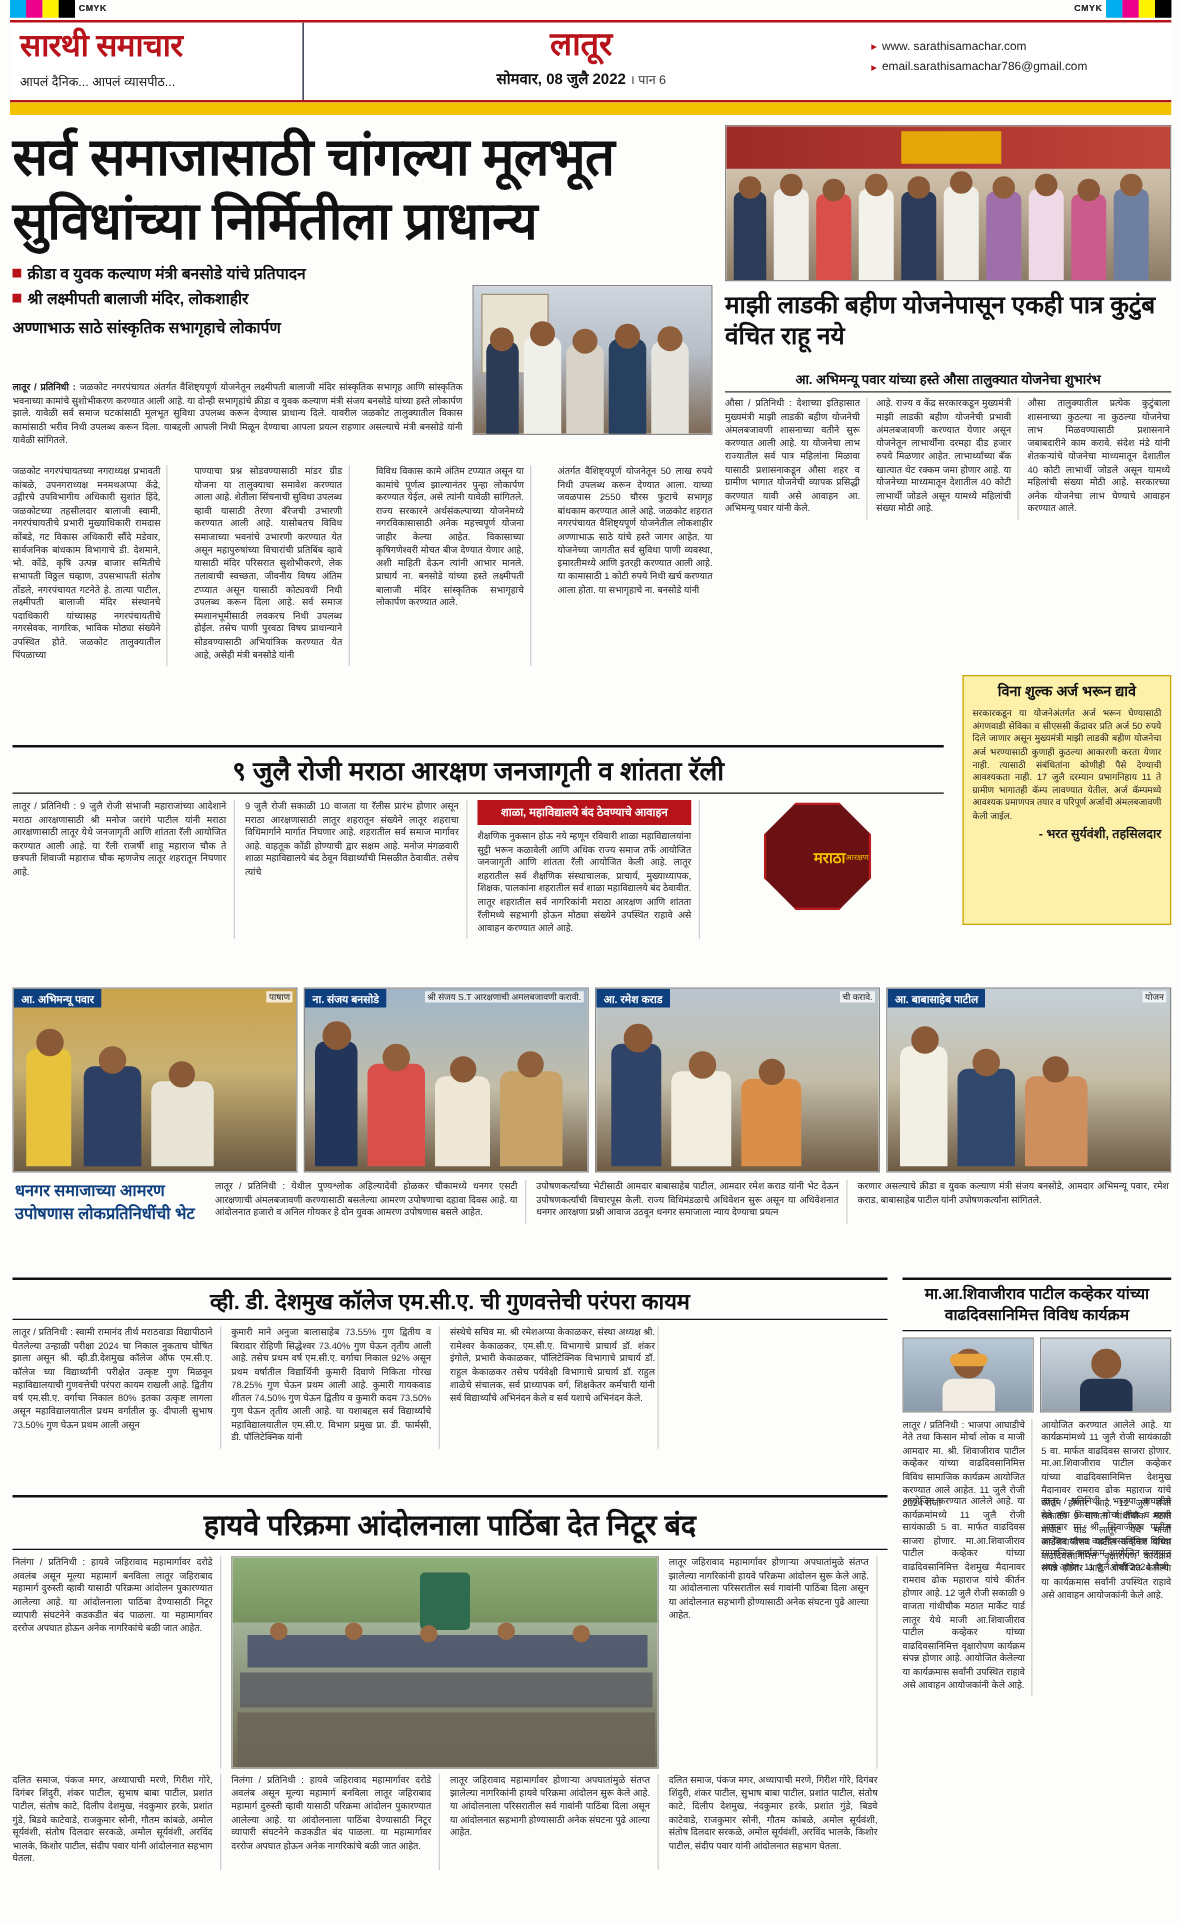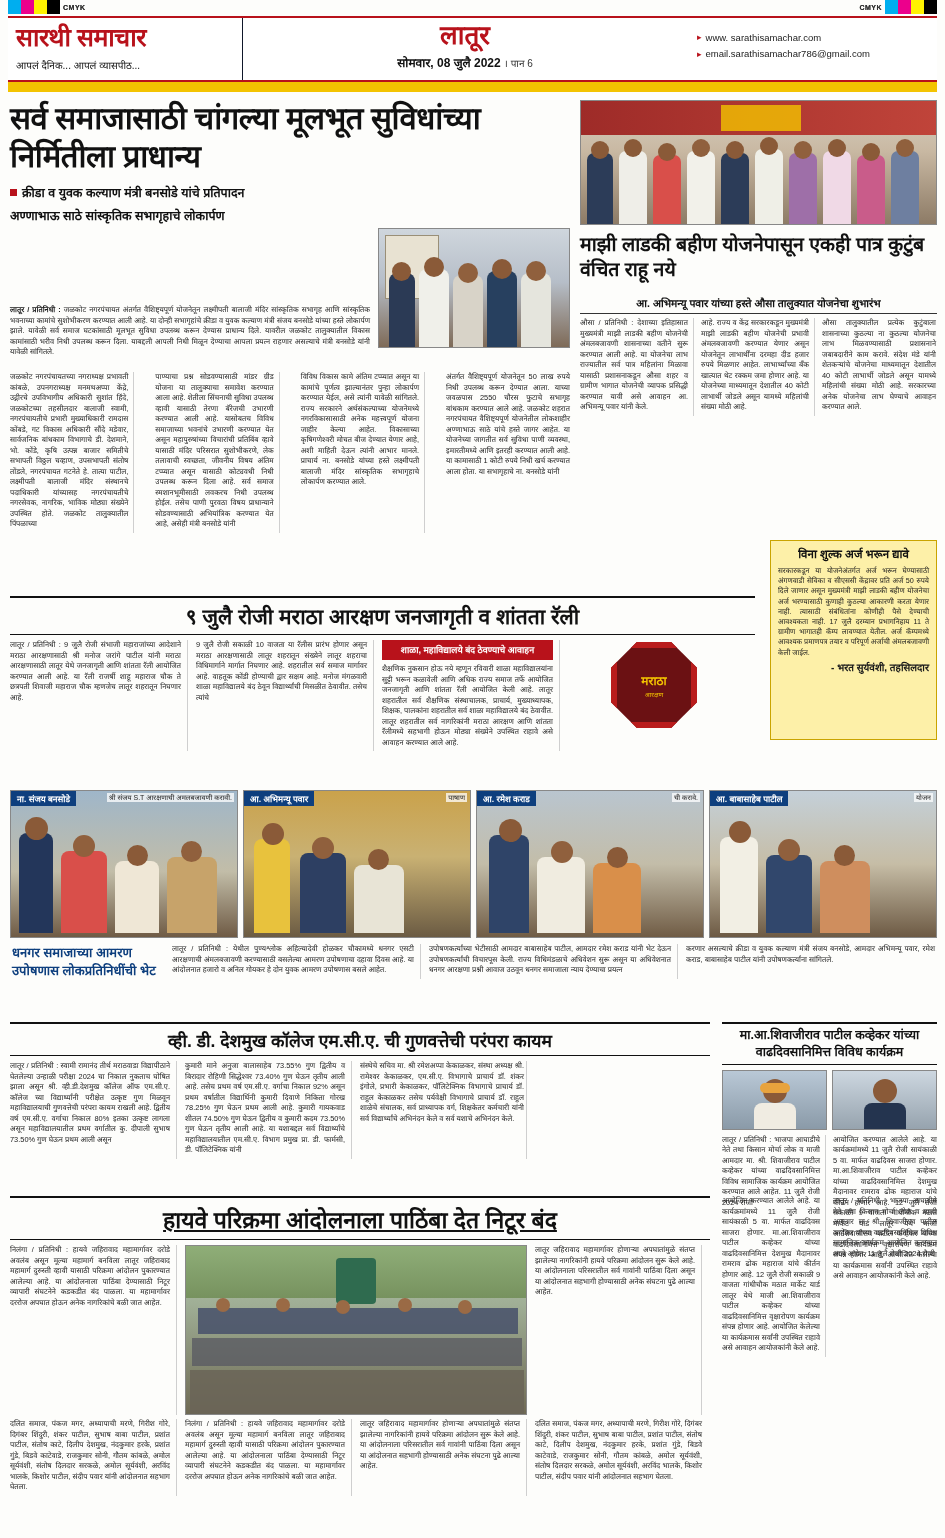--- a/index.html
+++ b/index.html
@@ -55,21 +55,21 @@
   p { margin:0 0 3px 0; }
   .just { text-align:justify; font-size:7.4px; line-height:1.42; color:#1a1a1a; }
   .just b { font-weight:bold; }
   .col-rule { border-right:1px solid #cfcfcf; }
 
   
   .lead {
     position:absolute; top:100px; left:10px; width:560px;
   }
   .lead h1 {
-    margin:0; font-size:31px; line-height:1.22; font-weight:bold; color:#111;
+    margin:0; font-size:42px; line-height:1.22; font-weight:bold; color:#111;
     letter-spacing:-.5px;
   }
   .lead .bullets { margin-top:8px; font-size:12.5px; font-weight:bold; color:#111; line-height:1.55;}
   .lead .bullets div { display:flex; gap:5px; align-items:flex-start;}
   .bsq { width:7px; height:7px; background:#b8121b; margin-top:5px; flex:0 0 auto;}
   .lead .subline { font-size:12.5px; font-weight:bold; margin-top:4px; }
 
   .lead-body { position:absolute; top:305px; left:10px; width:360px; }
   .lead-photo {
     position:absolute; top:228px; left:378px; width:192px; height:120px;
@@ -116,22 +116,22 @@
   }
   .band2 .under { border-bottom:1px solid #111; margin-top:4px; }
   .band2-cols { display:flex; gap:8px; margin-top:5px; }
   .band2-cols .c { width:178px; }
   .maratha-badge {
     width:92px; height:88px; margin:2px auto 4px auto; position:relative;
   }
   .octo {
     width:86px;height:86px;background:#6b1113;
     clip-path: polygon(30% 0,70% 0,100% 30%,100% 70%,70% 100%,30% 100%,0 70%,0 30%);
-    display:flex;align-items:center;justify-content:center;flex-direction:column;color:#f3c300;
-    border:6px solid #b91c1c;
+    display:flex;align-items:center;justify-content:flex-end;color:#f3c300;
+    border:2px solid #b91c1c;
   }
   .octo .t1{font-size:12px;font-weight:bold;color:#f3c300;}
   .octo .t2{font-size:6.5px;color:#f3c300;margin-top:1px;}
   .redbar {
     background:#b8121b;color:#fff;font-size:9px;font-weight:bold;text-align:center;
     padding:4px 2px;line-height:1.35;
   }
 
   
   .strip { position:absolute; top:790px; left:10px; width:927px; height:148px; display:flex; gap:5px; }
@@ -167,21 +167,21 @@
   .bday h3 { margin:3px 0 0 0; font-size:12.5px; font-weight:bold; text-align:center; line-height:1.35;}
   .bday .under { border-bottom:1px solid #111; margin-top:3px;}
   .bday-photos { display:flex; gap:5px; margin:5px 0; }
   .bday-photos .ph { flex:1; height:60px; border:1px solid #888; overflow:hidden;}
   .bday-cols { display:flex; gap:7px; }
   .bday-cols .c { width:104px; }
 
   
   .bstory { position:absolute; top:1196px; left:10px; width:700px; }
   .bstory .top-rule { border-top:2px solid #111;}
-  .bstory h2 { margin:5px 0 0 0; font-size:23px; font-weight:bold; text-align:center;text-decoration:underline; }
+  .bstory h2 { margin:5px 0 0 0; font-size:23px; font-weight:bold; text-align:center; }
   .bstory .under { border-bottom:1px solid #111; margin-top:4px;}
   .bstory-wrap { display:flex; gap:8px; margin-top:5px; }
   .bstory .c { width:167px; }
   .bstory-photo { width:342px; height:170px; border:1px solid #888; overflow:hidden; }
 
   
   .ph-fill { position:absolute; inset:0; }
 </style>
 </head>
 <body>
@@ -233,20 +233,24 @@
     </div>
   </div>
   <div class="yellow-band"></div>
 
   <div class="lead">
     <h1>सर्व समाजासाठी चांगल्या मूलभूत सुविधांच्या निर्मितीला प्राधान्य</h1>
     <div class="bullets">
       <div>
         <span class="bsq"></span>
         <span>क्रीडा व युवक कल्याण मंत्री बनसोडे यांचे प्रतिपादन</span>
+      </div>
+      <div>
+        <span class="bsq"></span>
+        <span>श्री लक्ष्मीपती बालाजी मंदिर, लोकशाहीर</span>
       </div>
       <div class="subline">अण्णाभाऊ साठे सांस्कृतिक सभागृहाचे लोकार्पण</div>
     </div>
   </div>
 
   <div class="lead-photo">
     <div class="ph-fill" style="background:linear-gradient(180deg,#cfd6dd 0%,#b6bec8 45%,#7e6a57 100%)"></div>
     <div style="position:absolute;left:6px;top:6px;width:54px;height:64px;background:#e8e2d2;border:1px solid #9a8f77"></div>
     <div style="position:absolute;left:10px;top:44px;width:26px;height:76px;background:#2b3a55;border-radius:8px 8px 0 0"></div>
     <div style="position:absolute;left:13px;top:33px;width:19px;height:19px;border-radius:50%;background:#8a5a38"></div>
@@ -351,42 +355,42 @@
             <div class="t2">आरक्षण</div>
           </div>
         </div>
         <p class="just">&nbsp;</p>
       </div>
     </div>
   </div>
 
   <div class="strip">
     <div class="cell">
+      <div class="ph-fill" style="background:linear-gradient(180deg,#caa24b 0%,#c9b173 45%,#6b5b43 100%)"></div>
+      <div style="position:absolute;left:10px;top:48px;width:36px;height:94px;background:#e8c23d;border-radius:8px 8px 0 0"></div>
+      <div style="position:absolute;left:18px;top:32px;width:22px;height:22px;border-radius:50%;background:#8a5a38"></div>
+      <div style="position:absolute;left:56px;top:62px;width:46px;height:80px;background:#2d3f62;border-radius:8px 8px 0 0"></div>
+      <div style="position:absolute;left:68px;top:46px;width:22px;height:22px;border-radius:50%;background:#90603d"></div>
+      <div style="position:absolute;left:110px;top:74px;width:50px;height:68px;background:#e8e4d6;border-radius:8px 8px 0 0"></div>
+      <div style="position:absolute;left:124px;top:58px;width:21px;height:21px;border-radius:50%;background:#8a5a38"></div>
+      <div class="cap-tab">आ. अभिमन्यू पवार</div>
+      <div class="cap-right">पाषाण</div>
+    </div>
+    <div class="cell">
       <div class="ph-fill" style="background:linear-gradient(180deg,#9fb6c9 0%,#c2bda8 55%,#6f5b45 100%)"></div>
       <div style="position:absolute;left:8px;top:42px;width:34px;height:100px;background:#23365a;border-radius:8px 8px 0 0"></div>
       <div style="position:absolute;left:14px;top:26px;width:23px;height:23px;border-radius:50%;background:#8a5a38"></div>
       <div style="position:absolute;left:50px;top:60px;width:46px;height:82px;background:#d94f4a;border-radius:8px 8px 0 0"></div>
       <div style="position:absolute;left:62px;top:44px;width:22px;height:22px;border-radius:50%;background:#90603d"></div>
       <div style="position:absolute;left:104px;top:70px;width:44px;height:72px;background:#efe7d6;border-radius:8px 8px 0 0"></div>
       <div style="position:absolute;left:116px;top:54px;width:21px;height:21px;border-radius:50%;background:#8a5a38"></div>
       <div style="position:absolute;left:156px;top:66px;width:50px;height:76px;background:#c7a36a;border-radius:8px 8px 0 0"></div>
       <div style="position:absolute;left:170px;top:50px;width:21px;height:21px;border-radius:50%;background:#90603d"></div>
       <div class="cap-tab">ना. संजय बनसोडे</div>
       <div class="cap-right">श्री संजय S.T आरक्षणाची अमलबजावणी करावी.</div>
-    </div>
-    <div class="cell">
-      <div class="ph-fill" style="background:linear-gradient(180deg,#caa24b 0%,#c9b173 45%,#6b5b43 100%)"></div>
-      <div style="position:absolute;left:10px;top:48px;width:36px;height:94px;background:#e8c23d;border-radius:8px 8px 0 0"></div>
-      <div style="position:absolute;left:18px;top:32px;width:22px;height:22px;border-radius:50%;background:#8a5a38"></div>
-      <div style="position:absolute;left:56px;top:62px;width:46px;height:80px;background:#2d3f62;border-radius:8px 8px 0 0"></div>
-      <div style="position:absolute;left:68px;top:46px;width:22px;height:22px;border-radius:50%;background:#90603d"></div>
-      <div style="position:absolute;left:110px;top:74px;width:50px;height:68px;background:#e8e4d6;border-radius:8px 8px 0 0"></div>
-      <div style="position:absolute;left:124px;top:58px;width:21px;height:21px;border-radius:50%;background:#8a5a38"></div>
-      <div class="cap-tab">आ. अभिमन्यू पवार</div>
-      <div class="cap-right">पाषाण</div>
     </div>
     <div class="cell">
       <div class="ph-fill" style="background:linear-gradient(180deg,#b9c5cf 0%,#c3bda9 50%,#705c45 100%)"></div>
       <div style="position:absolute;left:12px;top:44px;width:40px;height:98px;background:#2f4468;border-radius:8px 8px 0 0"></div>
       <div style="position:absolute;left:22px;top:28px;width:23px;height:23px;border-radius:50%;background:#8a5a38"></div>
       <div style="position:absolute;left:60px;top:66px;width:48px;height:76px;background:#f0ece0;border-radius:8px 8px 0 0"></div>
       <div style="position:absolute;left:74px;top:50px;width:22px;height:22px;border-radius:50%;background:#90603d"></div>
       <div style="position:absolute;left:116px;top:72px;width:48px;height:70px;background:#d98f4a;border-radius:8px 8px 0 0"></div>
       <div style="position:absolute;left:130px;top:56px;width:21px;height:21px;border-radius:50%;background:#8a5a38"></div>
       <div class="cap-tab">आ. रमेश कराड</div>

